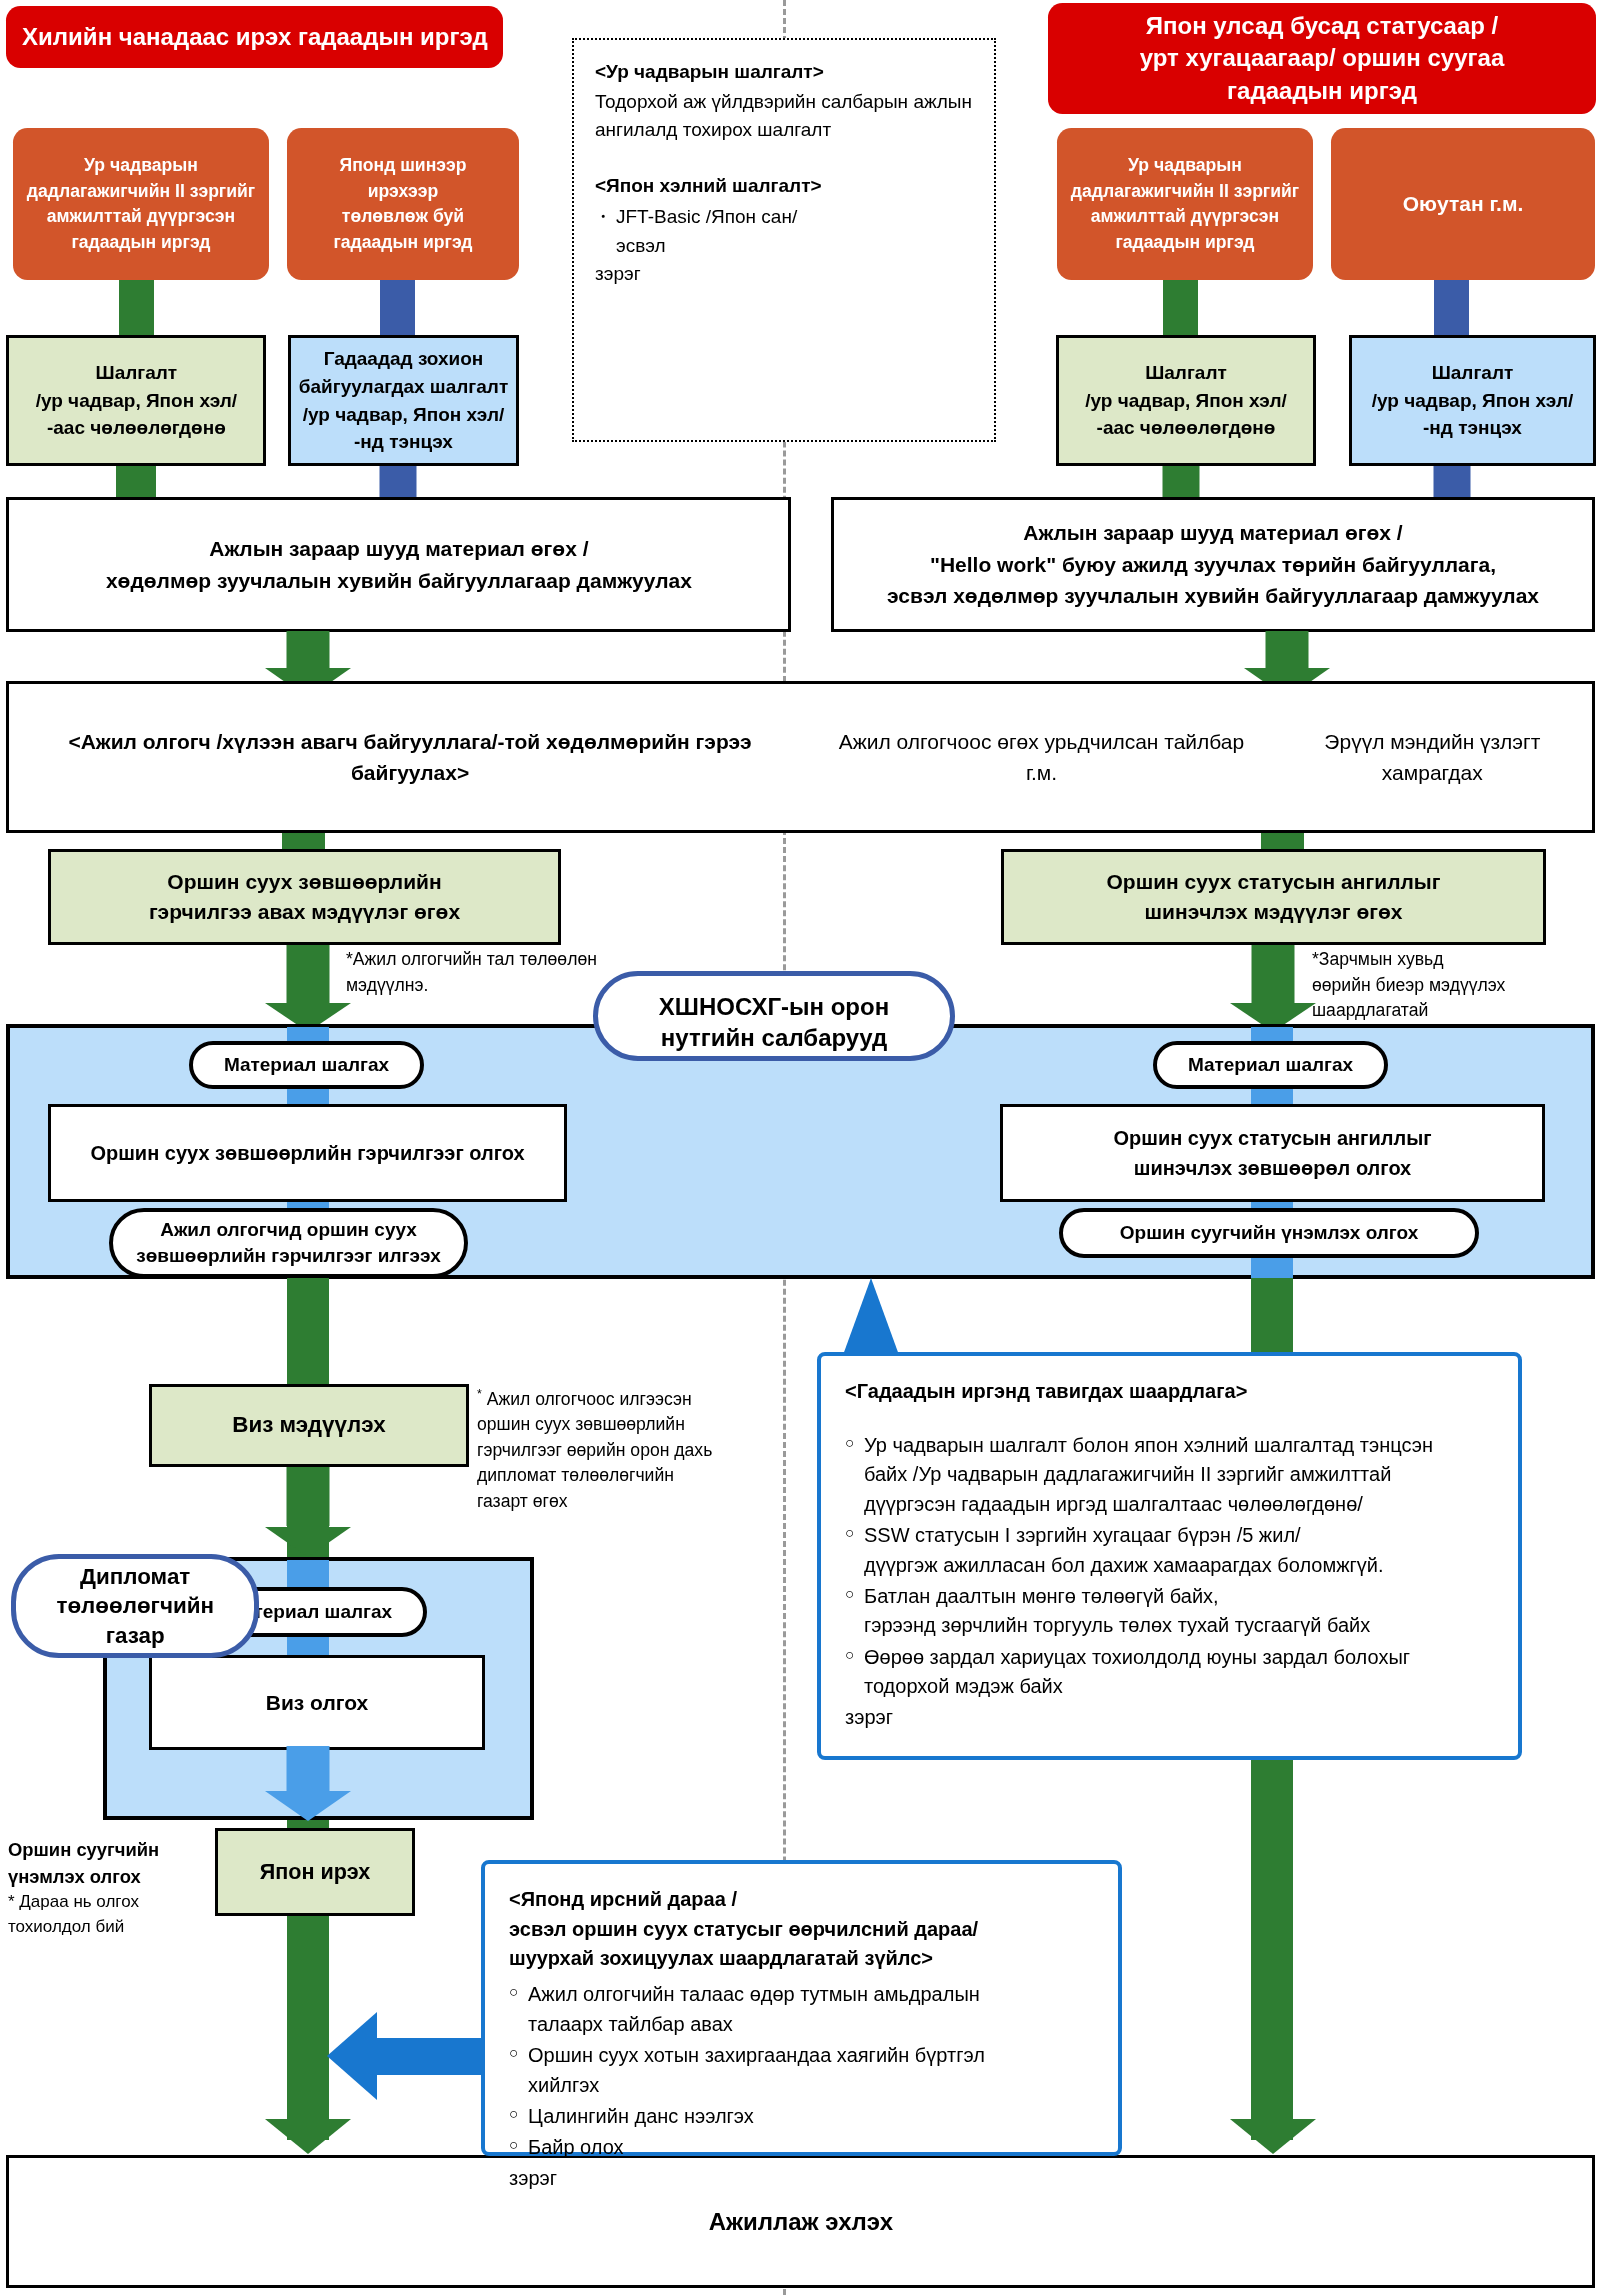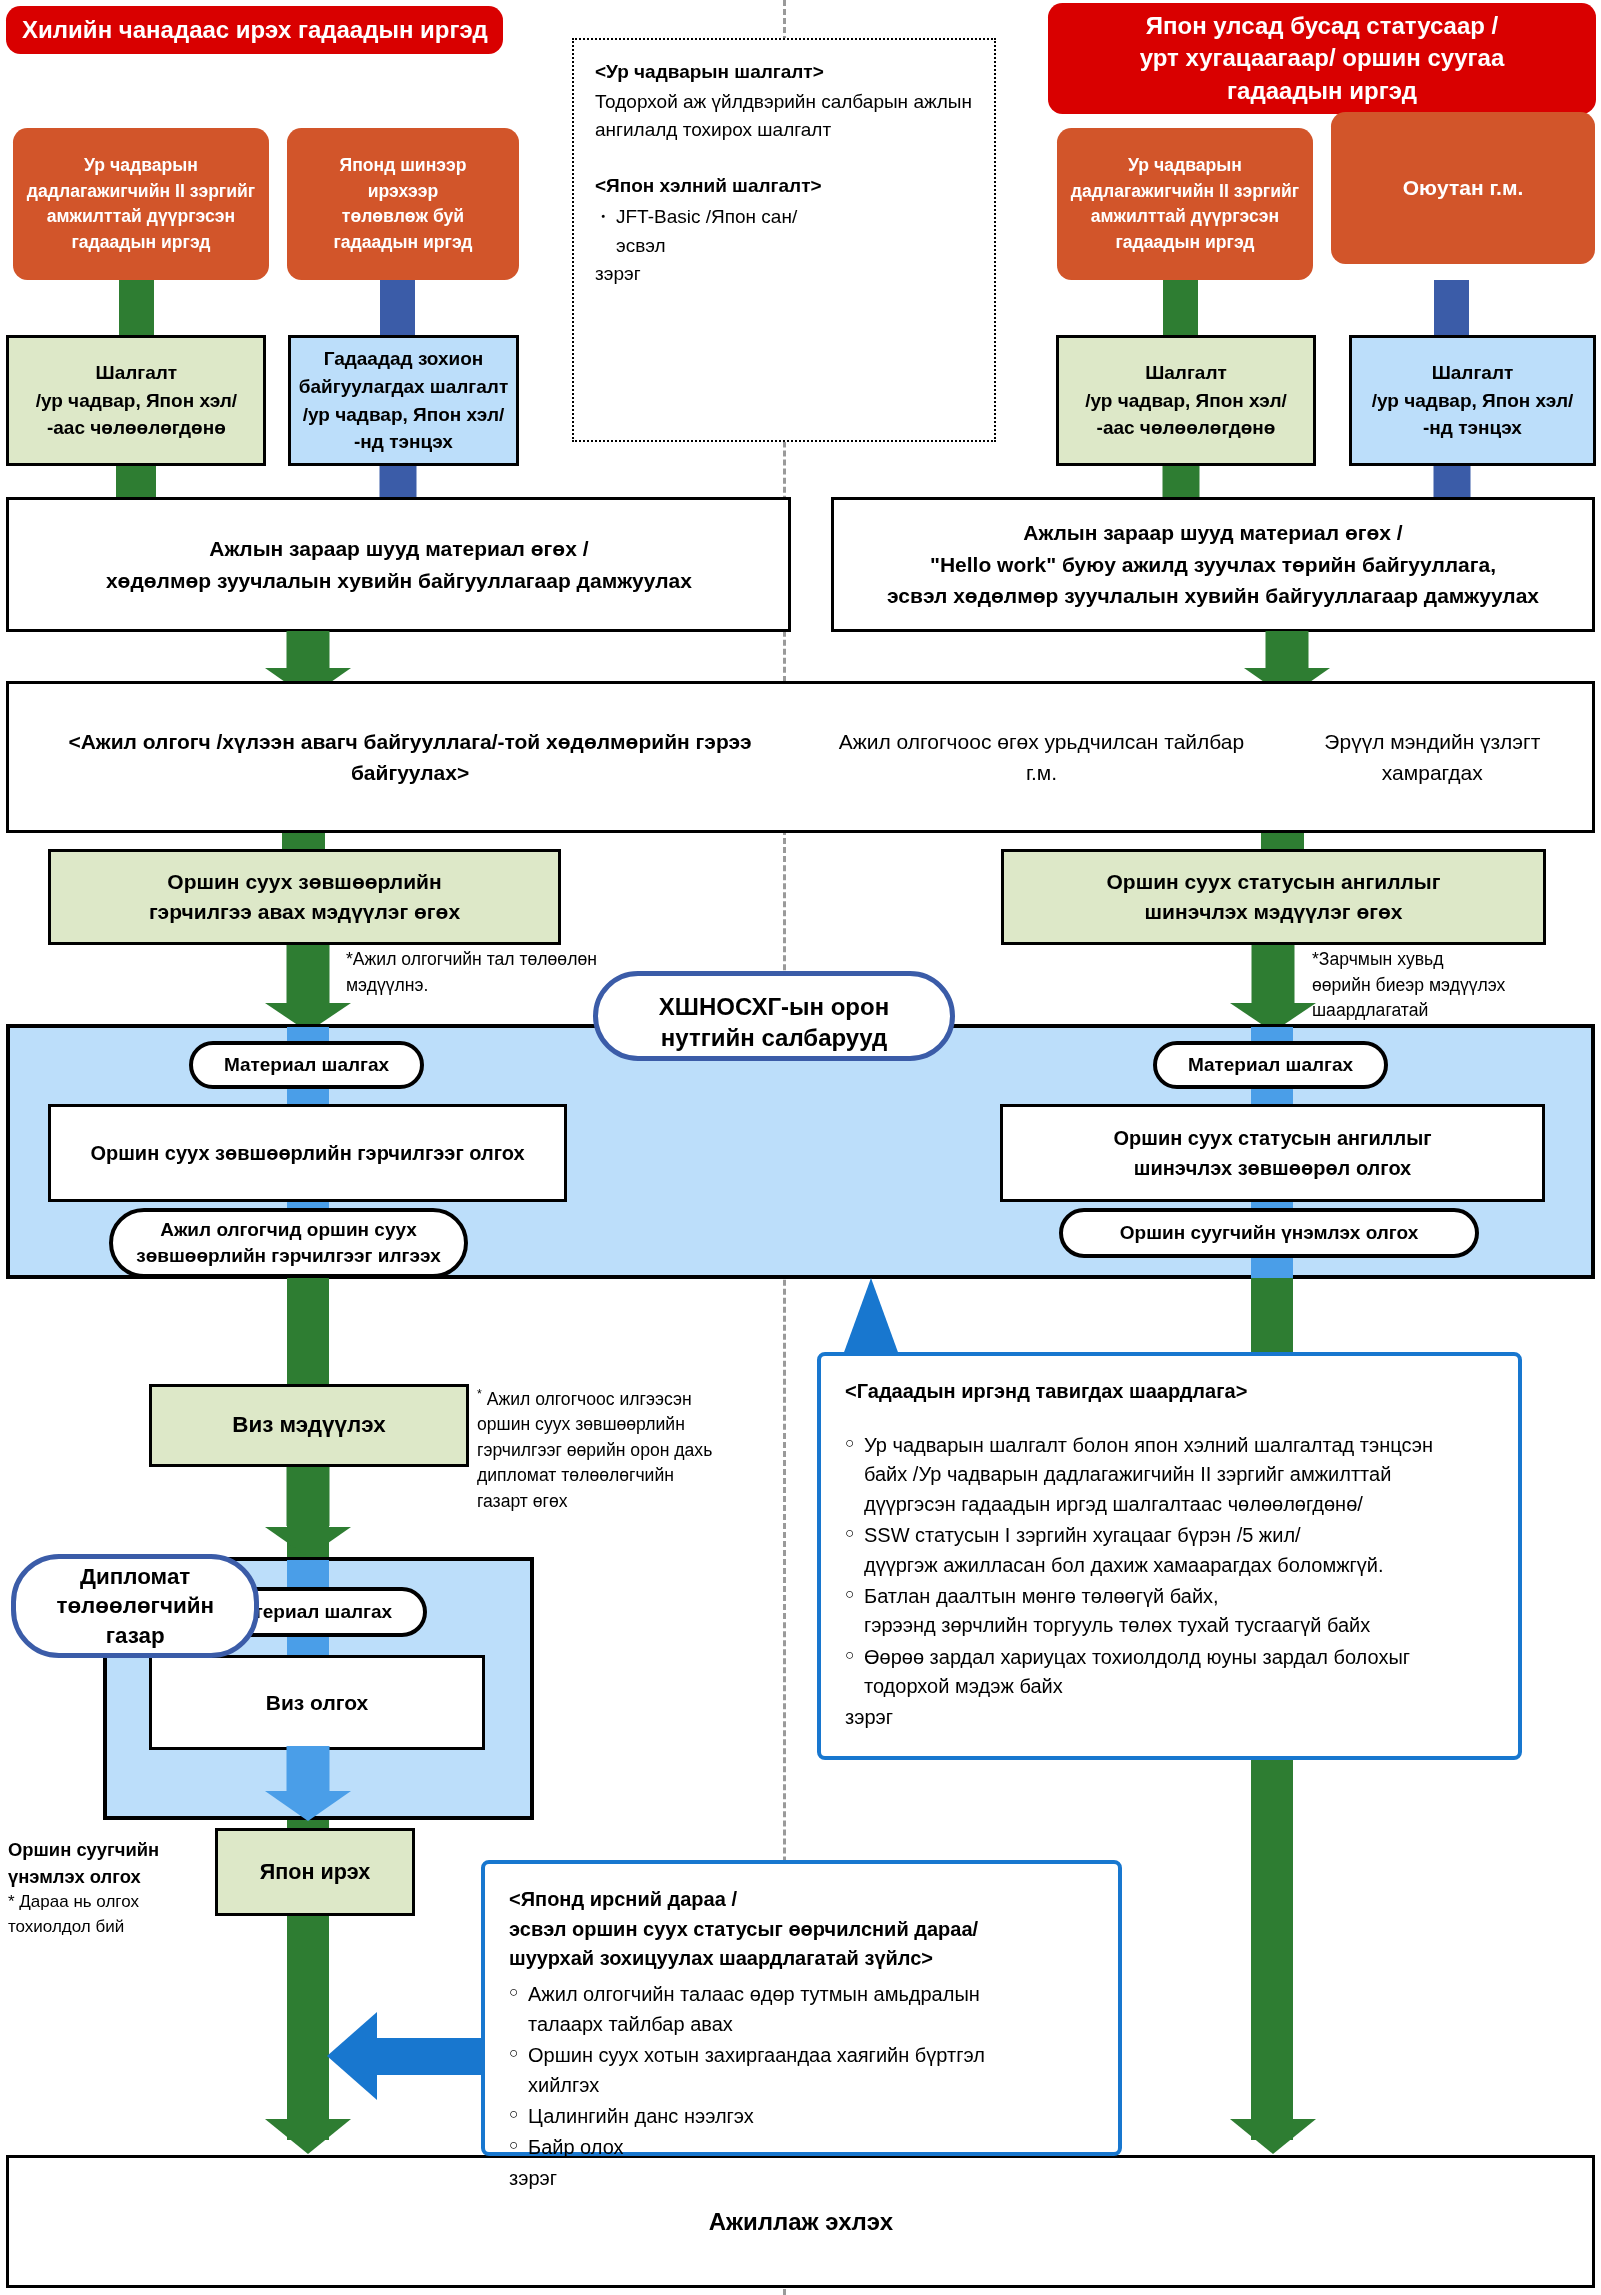--- a/index.html
+++ b/index.html
@@ -82,21 +82,21 @@
   ul.circ > li:before{ content:"\25CB"; position:absolute; left:0; top:0; font-size:0.78em; }
   ul.dotl{ list-style:none; margin:0; padding:0; }
   ul.dotl > li{ position:relative; padding-left:21px; margin:0; }
   ul.dotl > li:before{ content:"\30FB"; position:absolute; left:-1.6px; top:0; }
 </style>
 </head>
 <body>
 
 <div class="divider" style="left:783px;"></div>
 
-<div class="abs redbox" style="left:6.4px; top:6.4px; width:497px; height:48px; font-size:24px;">
+<div class="abs redbox" style="left:6.4px; top:6.4px; width:497px; height:62px; font-size:24px;">
   <span style="white-space:pre-line;">Хилийн чанадаас ирэх гадаадын иргэд</span>
 </div>
 
 <div class="abs redbox" style="left:1048px; top:3.2px; width:548px; height:111px; font-size:24px;">
   <span style="white-space:pre-line;">Япон улсад бусад статусаар /
 урт хугацаагаар/ оршин суугаа
 гадаадын иргэд</span>
 </div>
 
 <div class="abs orangebox" style="left:13px; top:128px; width:256px; height:152px; font-size:17.6px;">
@@ -111,21 +111,21 @@
 төлөвлөж буй
 гадаадын иргэд</span>
 </div>
 
 <div class="abs orangebox" style="left:1057px; top:128px; width:256px; height:152px; font-size:17.6px;">
   <span style="white-space:pre-line;">Ур чадварын
 дадлагажигчийн II зэргийг
 амжилттай дүүргэсэн
 гадаадын иргэд</span>
 </div>
-<div class="abs orangebox" style="left:1331px; top:112px; width:264px; height:152px; font-size:21px;">
+<div class="abs orangebox" style="left:1331px; top:128px; width:264px; height:152px; font-size:21px;">
   <span style="white-space:pre-line;">Оюутан г.м.</span>
 </div>
 
 <div class="barr green" style="left:119px; top:280px; width:35px; height:58px;"></div>
 <div class="barr navy" style="left:380px; top:280px; width:35px; height:58px;"></div>
 <div class="barr green" style="left:1163px; top:280px; width:35px; height:58px;"></div>
 <div class="barr navy" style="left:1434px; top:280px; width:35px; height:58px;"></div>
 
 <div class="abs dottedbox" style="left:572px; top:38px; width:424px; height:404px; font-size:19px;">
   <div style="font-weight:bold;">&lt;Ур чадварын шалгалт&gt;</div>

